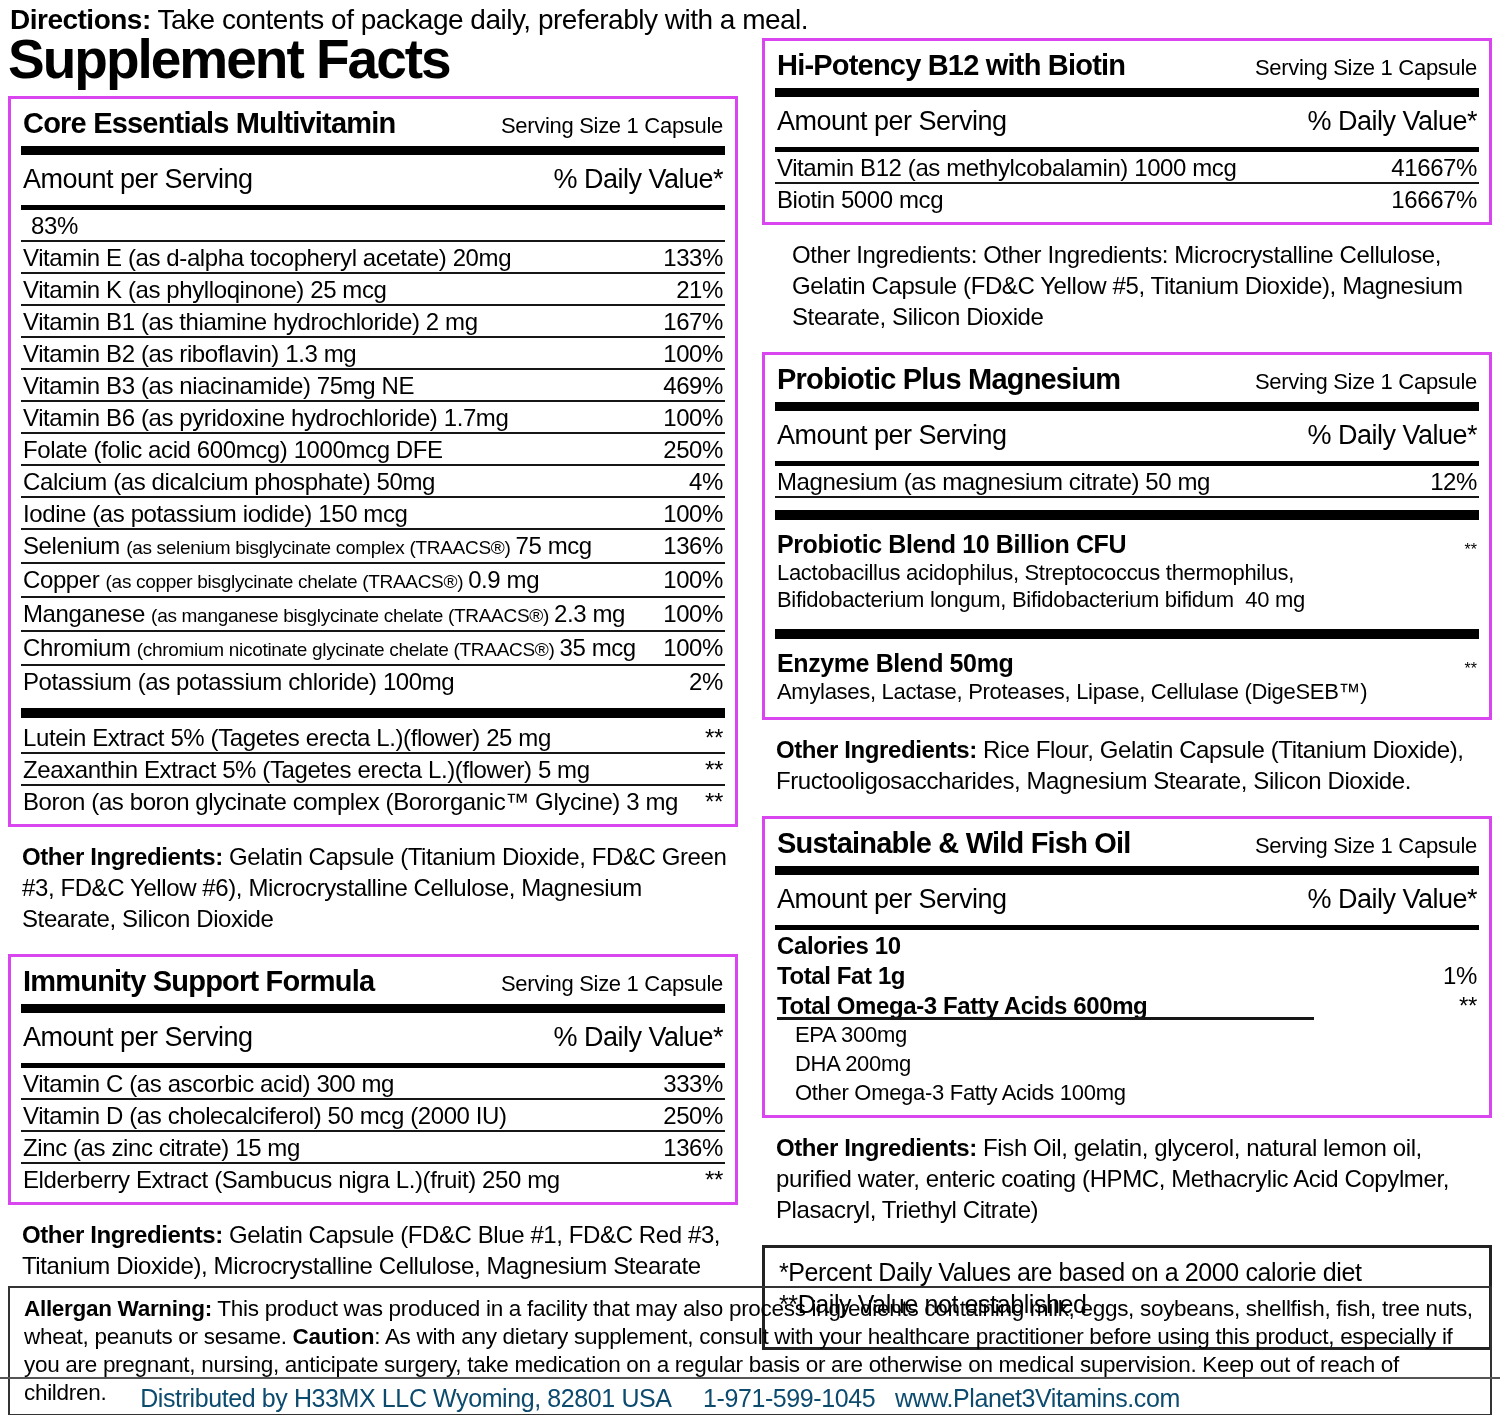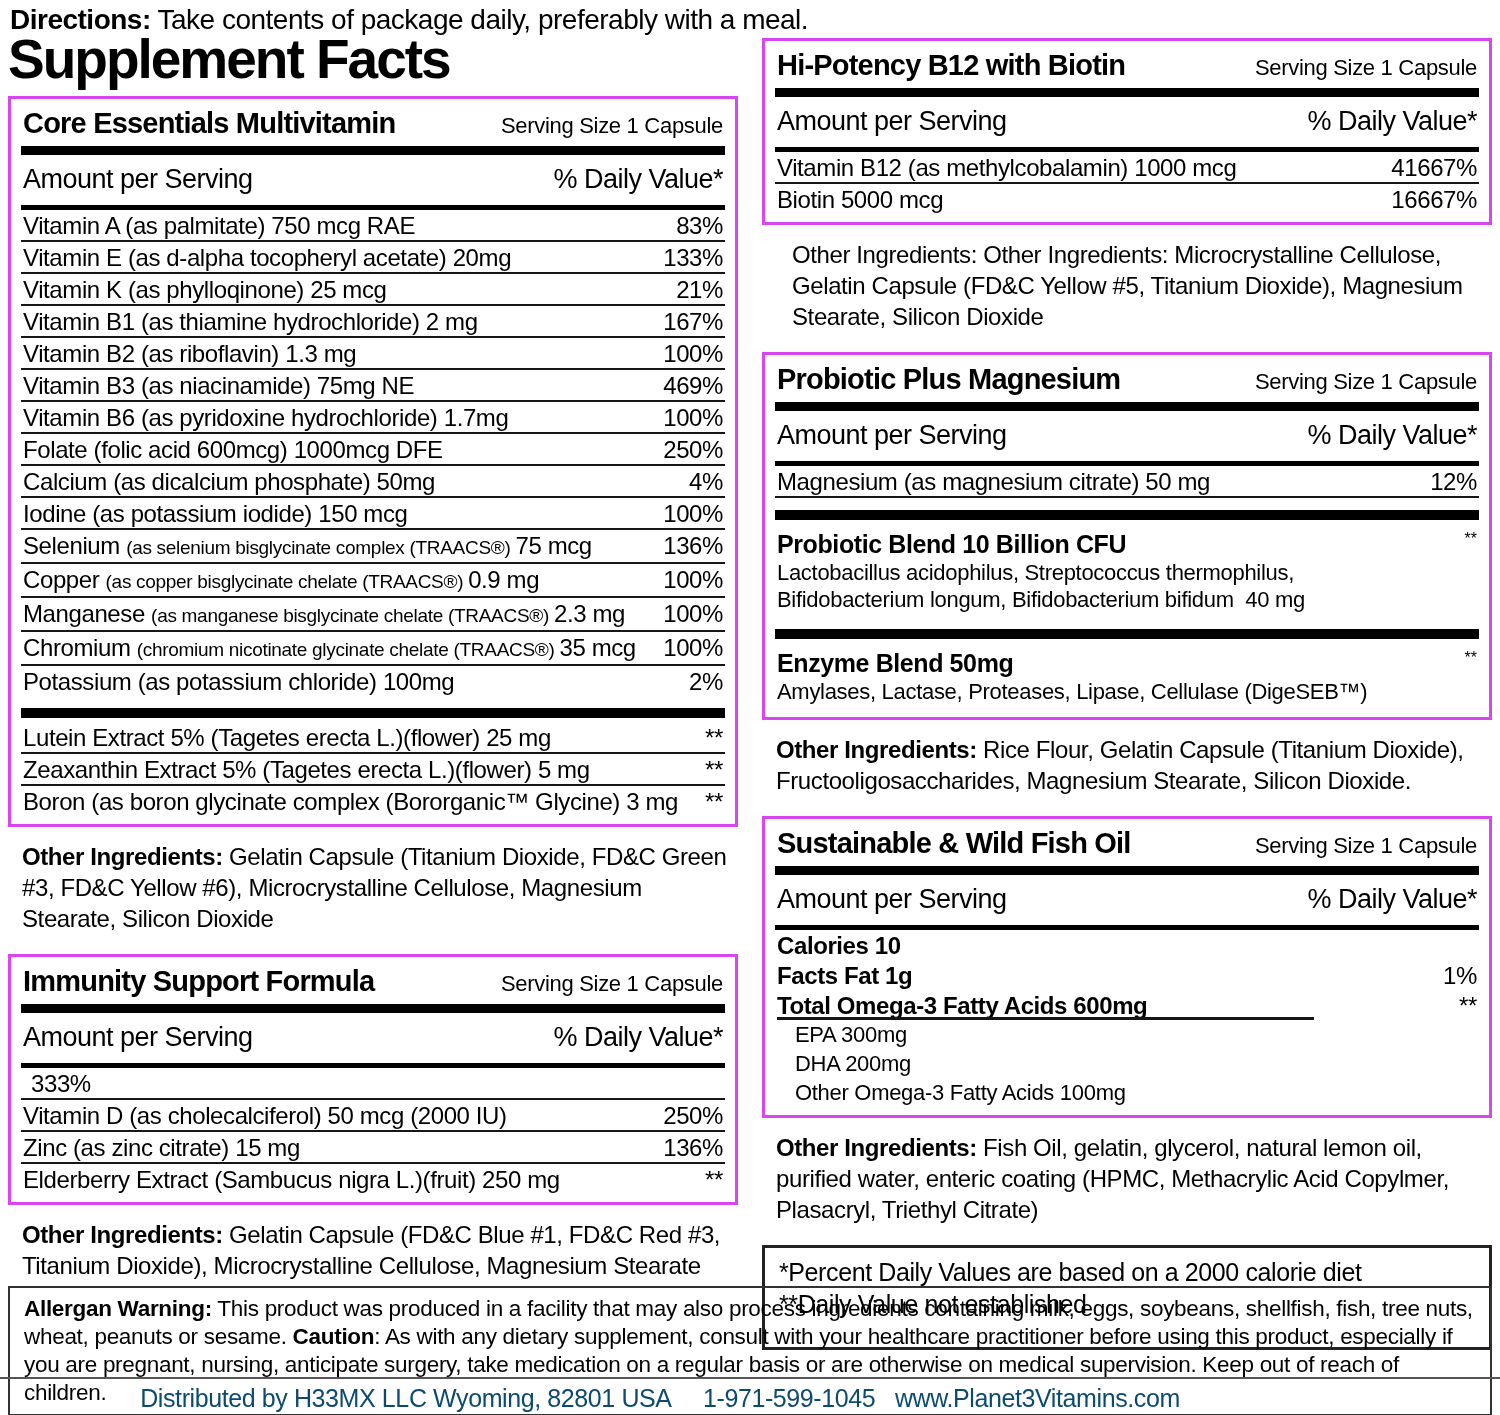--- a/index.html
+++ b/index.html
@@ -27,21 +27,21 @@
            border-bottom:2px solid #161616; position:relative; }
   .t-row.nl { border-bottom:none; }
   .t-row.bold .r-name { font-weight:bold; }
   .t-row.ulp::after { content:""; position:absolute; left:2px; right:165px; bottom:0; height:3px; background:#161616; }
   .r-name { padding-right:10px; }
   .r-small { font-size:19px; letter-spacing:-0.3px; }
   .r-dv { white-space:nowrap; margin-left:8px; }
 
   .bar-divider { height:10px; background:#000; margin:12px 0 4px; }
   .t-blend { padding:6px 2px 4px; }
-  .b-top { display:flex; justify-content:space-between; align-items:flex-start; }
+  .b-top { display:flex; justify-content:space-between; align-items:flex-end; }
   .b-title { font-weight:bold; font-size:25px; letter-spacing:-0.4px; }
   .b-desc { font-size:22px; line-height:27px; letter-spacing:-0.3px; white-space:pre-wrap; }
   .t-sub { font-size:22px; line-height:27px; padding:1px 2px 1px 20px; letter-spacing:-0.3px; }
 
   .oi-para { font-size:24px; line-height:31px; letter-spacing:-0.4px; margin:12px 4px 20px 14px; }
   .oi-para b { font-weight:bold; }
   .oi-para.plain { margin-left:30px; }
 
   .notebox { border:3px solid #222; padding:8px 14px 27px; font-size:25px; line-height:32px; letter-spacing:-0.4px; }
 
@@ -67,21 +67,20 @@
           <span class="t-title">Core Essentials Multivitamin</span>
           <span class="t-serving">Serving Size 1 Capsule</span>
         </div>
         <div class="bar-thick"></div>
         <div class="t-amount-row">
           <span class="a-label">Amount per Serving</span>
           <span class="a-dv">% Daily Value*</span>
         </div>
         <div class="bar-mid"></div>
         <div class="t-row">
-          <span class="r-name"><span>Vitamin A (as palmitate)  750 mcg RAE</span></span>
           <span class="r-dv">83%</span>
         </div>
         <div class="t-row">
           <span class="r-name"><span>Vitamin E (as d-alpha tocopheryl acetate) 20mg</span></span>
           <span class="r-dv">133%</span>
         </div>
         <div class="t-row">
           <span class="r-name"><span>Vitamin K (as phylloqinone) 25 mcg</span></span>
           <span class="r-dv">21%</span>
         </div>
@@ -153,20 +152,21 @@
           <span class="t-title">Immunity Support Formula</span>
           <span class="t-serving">Serving Size 1 Capsule</span>
         </div>
         <div class="bar-thick"></div>
         <div class="t-amount-row">
           <span class="a-label">Amount per Serving</span>
           <span class="a-dv">% Daily Value*</span>
         </div>
         <div class="bar-mid"></div>
         <div class="t-row">
+          <span class="r-name"><span>Vitamin C (as ascorbic acid) 300 mg</span></span>
           <span class="r-dv">333%</span>
         </div>
         <div class="t-row">
           <span class="r-name"><span>Vitamin D (as cholecalciferol) 50 mcg (2000 IU)</span></span>
           <span class="r-dv">250%</span>
         </div>
         <div class="t-row">
           <span class="r-name"><span>Zinc (as zinc citrate) 15 mg</span></span>
           <span class="r-dv">136%</span>
         </div>
@@ -241,21 +241,21 @@
         <div class="bar-thick"></div>
         <div class="t-amount-row">
           <span class="a-label">Amount per Serving</span>
           <span class="a-dv">% Daily Value*</span>
         </div>
         <div class="bar-mid"></div>
         <div class="t-row bold nl">
           <span class="r-name"><span>Calories 10</span></span>
         </div>
         <div class="t-row bold nl">
-          <span class="r-name"><span>Facts Fat 1g</span></span>
+          <span class="r-name"><span>Total Fat 1g</span></span>
           <span class="r-dv">1%</span>
         </div>
         <div class="t-row bold nl ulp">
           <span class="r-name"><span>Total Omega-3 Fatty Acids 600mg</span></span>
           <span class="r-dv">**</span>
         </div>
         <div class="t-sub">EPA 300mg</div>
         <div class="t-sub">DHA 200mg</div>
         <div class="t-sub">Other Omega-3 Fatty Acids 100mg</div>
       </div>

